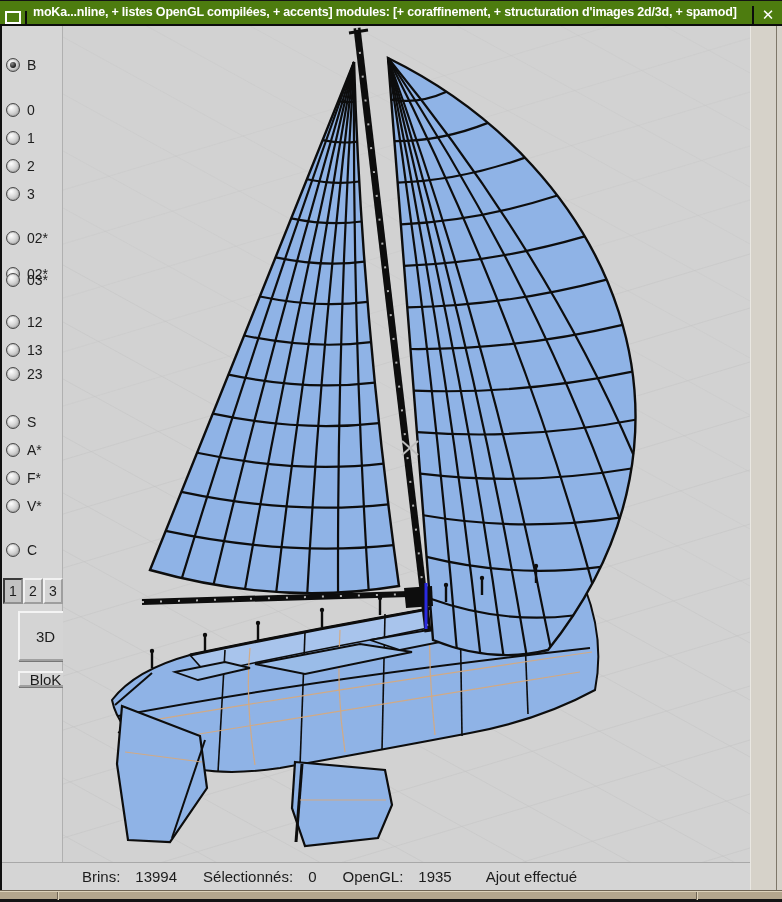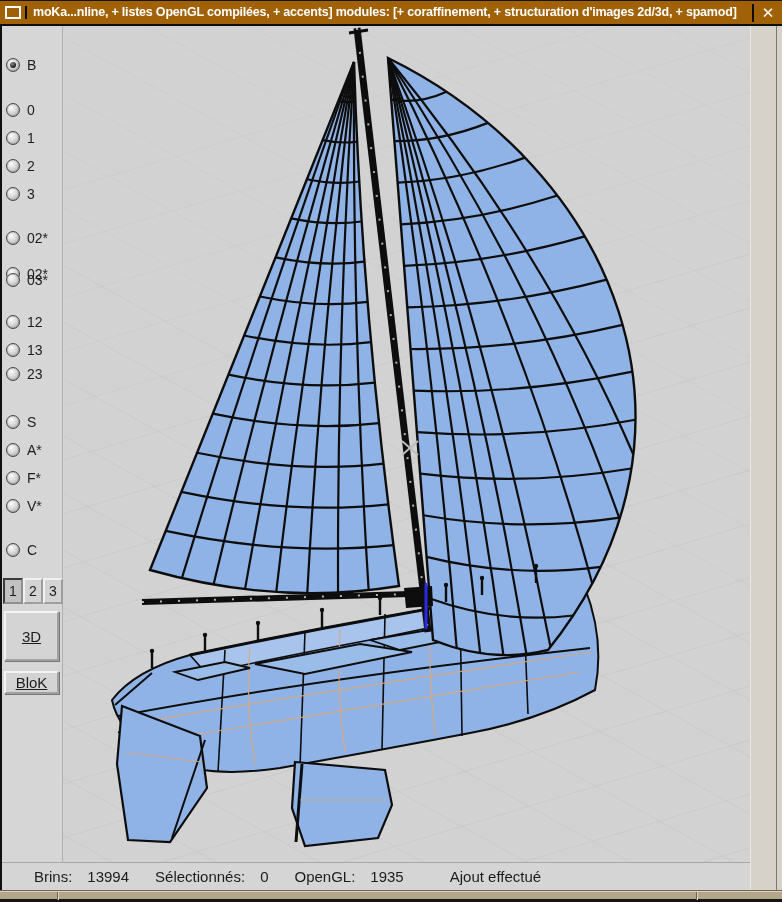--- a/index.html
+++ b/index.html
@@ -4,21 +4,21 @@
 <style>
   html,body{margin:0;padding:0;background:#888;}
   .window{
     position:relative;width:782px;height:902px;overflow:hidden;
     font-family:"Liberation Sans","DejaVu Sans",sans-serif;
     background:#d5d5d5;
   }
   
   .titlebar{
     position:absolute;left:0;top:0;width:782px;height:26px;
-    background:#a16207;display:flex;align-items:center;
+    background:#4d7c0f;display:flex;align-items:flex-end;
     border-bottom:2px solid #0c0c0c;box-sizing:border-box;
     border-top:1px solid #141414;
   }
   .menu-btn{
     width:27px;display:flex;align-items:center;justify-content:center;
     border-right:2px solid #0c0c0c;box-sizing:border-box;cursor:pointer;
   }
   .menu-glyph{width:12px;height:9px;border:2px solid #fff;}
   .title-text{
     flex:1;color:#fff;font-weight:bold;font-size:12.5px;letter-spacing:-0.2px;
@@ -46,45 +46,45 @@
     background:radial-gradient(circle at 35% 30%, #888 0%, #1c1c1c 70%);
   }
   .rlabel{margin-left:7px;font-size:14px;color:#1d1d1d;}
   .vbtn{
     position:absolute;top:552px;width:20px;height:26px;box-sizing:border-box;
     background:#d4d4d4;border:2px outset #f2f2f2;
     font-size:14px;color:#1d1d1d;text-align:center;line-height:22px;cursor:pointer;
   }
   .vbtn.pressed{border:2px solid #8f8f8f;border-style:inset;background:#c2c2c2;}
   .big-btn{
-    position:absolute;left:2px;width:55px;box-sizing:border-box;
+    position:absolute;left:16px;width:55px;box-sizing:border-box;
     background:#d4d4d4;border:2px outset #f4f4f4;box-shadow:1px 1px 0 #777;
-    font-size:15px;color:#1d1d1d;display:flex;align-items:center;justify-content:center;cursor:pointer;text-decoration:underline;
+    font-size:15px;color:#1d1d1d;display:flex;align-items:center;justify-content:center;cursor:pointer;
   }
   
   .viewport{
     position:absolute;left:63px;top:26px;width:687px;height:836px;
     background:#d2d2d2;overflow:hidden;
   }
   .viewport svg{display:block;}
   
   .right-frame{
     position:absolute;left:750px;top:26px;width:32px;height:864px;
     background:linear-gradient(to right,#e9e7e1 0,#e9e7e1 1px,#d6d2c9 1px,#d6d2c9 26px,#7e7769 26px,#7e7769 27px,#d6d2c9 27px);
   }
   
   .statusbar{
     position:absolute;left:2px;top:862px;width:748px;height:28px;
     background:#d5d5d5;border-top:1px solid #a8a8a8;box-sizing:border-box;
     display:flex;align-items:center;font-size:15px;color:#1c1c1c;
-    padding-left:32px;white-space:nowrap;
+    padding-left:80px;white-space:nowrap;
   }
   .statusbar .lab{margin-right:15px;}
   .statusbar .val{margin-right:26px;text-align:right;}
-  .statusbar .msg{margin-left:20px;}
+  .statusbar .msg{margin-left:8px;}
   
   .bottom-frame{
     position:absolute;left:0;top:890px;width:782px;height:12px;
     background:#b3a68d;border-top:1px solid #6e6454;box-sizing:border-box;
     box-shadow:inset 0 1px 0 #dcd2ba, inset 0 -3px 0 #141414;
   }
   .notch{position:absolute;top:1px;width:1px;height:8px;background:#6e6454;box-shadow:1px 0 0 #dcd2ba;}
 </style>
 </head>
 <body>
@@ -165,21 +165,21 @@
     <div class="radio-item" style="top:516px">
         <span class="radio"></span>
         <span class="rlabel">C</span>
       </div>
 
     <div class="vbtn pressed" style="left:1px">1</div>
     <div class="vbtn" style="left:21px">2</div>
     <div class="vbtn" style="left:41px">3</div>
 
     <div class="big-btn" style="top:585px;height:50px">3D</div>
-    <div class="big-btn" style="top:645px;height:23px">BloK</div>
+    <div class="big-btn" style="top:645px;height:16px">BloK</div>
   </div>
 
   <div class="viewport">
     <svg id="scene" width="687" height="836" viewBox="63 26 687 836" xmlns="http://www.w3.org/2000/svg">
       <g id="grid">
           <path d="M63,190 L750,-16" fill="none" stroke="#c5c5c5" stroke-width="1" opacity="0.3" stroke-linecap="butt"></path>
           <path d="M63,244 L750,38" fill="none" stroke="#c5c5c5" stroke-width="1" opacity="0.3" stroke-linecap="butt"></path>
           <path d="M63,298 L750,92" fill="none" stroke="#c5c5c5" stroke-width="1" opacity="0.3" stroke-linecap="butt"></path>
           <path d="M63,352 L750,146" fill="none" stroke="#c5c5c5" stroke-width="1" opacity="0.3" stroke-linecap="butt"></path>
           <path d="M63,406 L750,200" fill="none" stroke="#c5c5c5" stroke-width="1" opacity="0.3" stroke-linecap="butt"></path>

